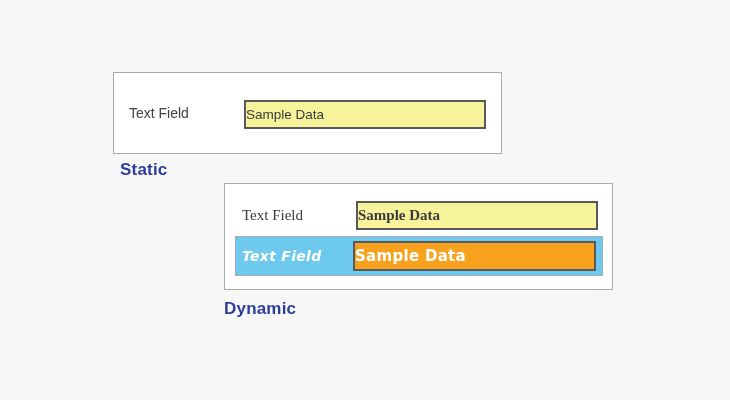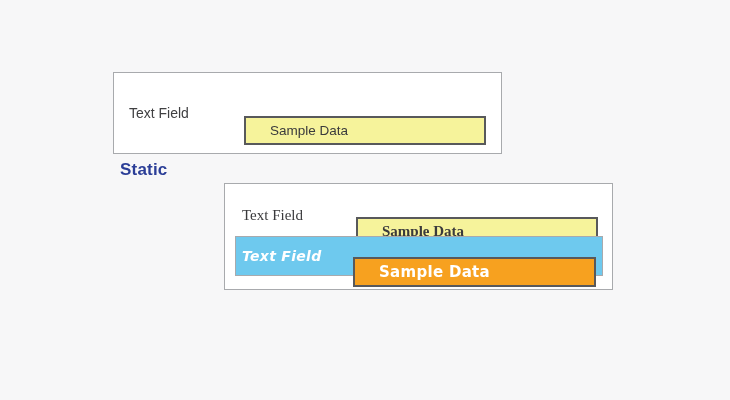--- a/index.html
+++ b/index.html
@@ -49,23 +49,22 @@
     display: flex; align-items: center;
     color: #3a3a3c;
   }
 
   
   .field {
     position: absolute;
     border: 2px solid #58595b;
     display: flex;
     align-items: center;
-    padding-left: 24px;
+    padding-left: 0;
     white-space: nowrap;
-    margin-top: 16px;
   }
   .field-yellow { background: #f6f39b; color: #3a3a3c; }
 
   .panel-static .field-yellow {
     left: 130px; top: 27px; width: 242px; height: 29px;
     font-size: 13.5px;
   }
   .panel-dynamic .row1-field {
     left: 131px; top: 17px; width: 242px; height: 29px;
     font-family: "Liberation Serif", serif;
@@ -116,14 +115,15 @@
 
     <div class="field-label row1-label">Text Field</div>
     <div class="field field-yellow row1-field">Sample Data</div>
 
     <div class="hl-row">
       <div class="hl-label">Text Field</div>
       <div class="field hl-field">Sample Data</div>
     </div>
 
   </div>
+  <div class="caption caption-dynamic">Dynamic</div>
 
 </div>
 
 </body></html>

